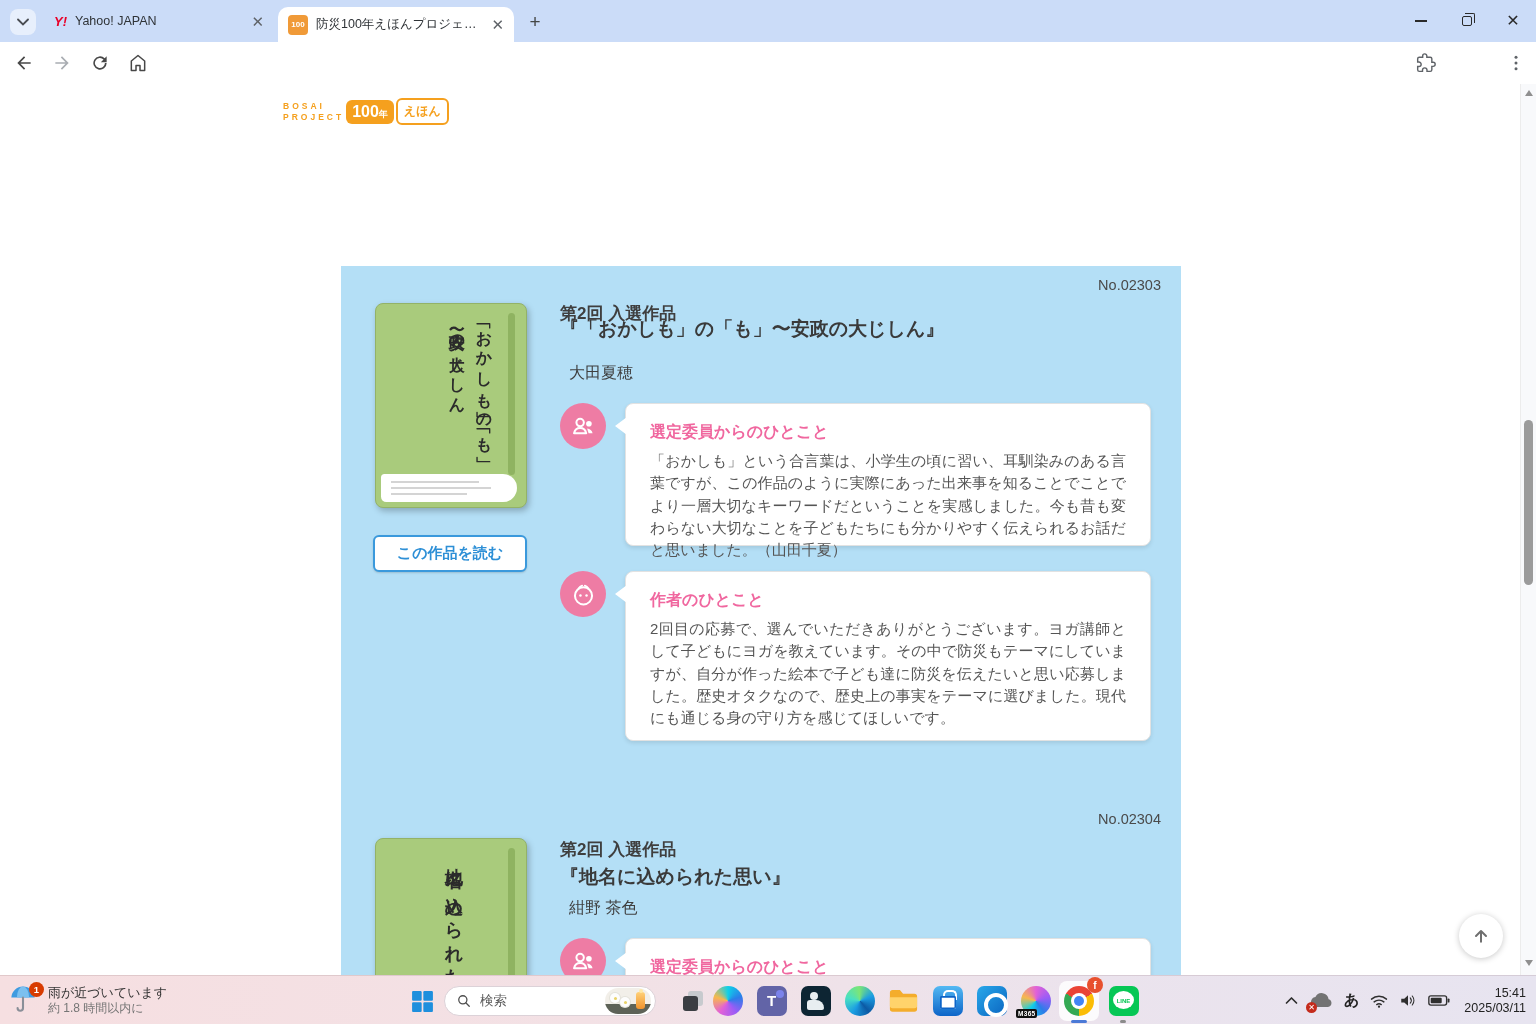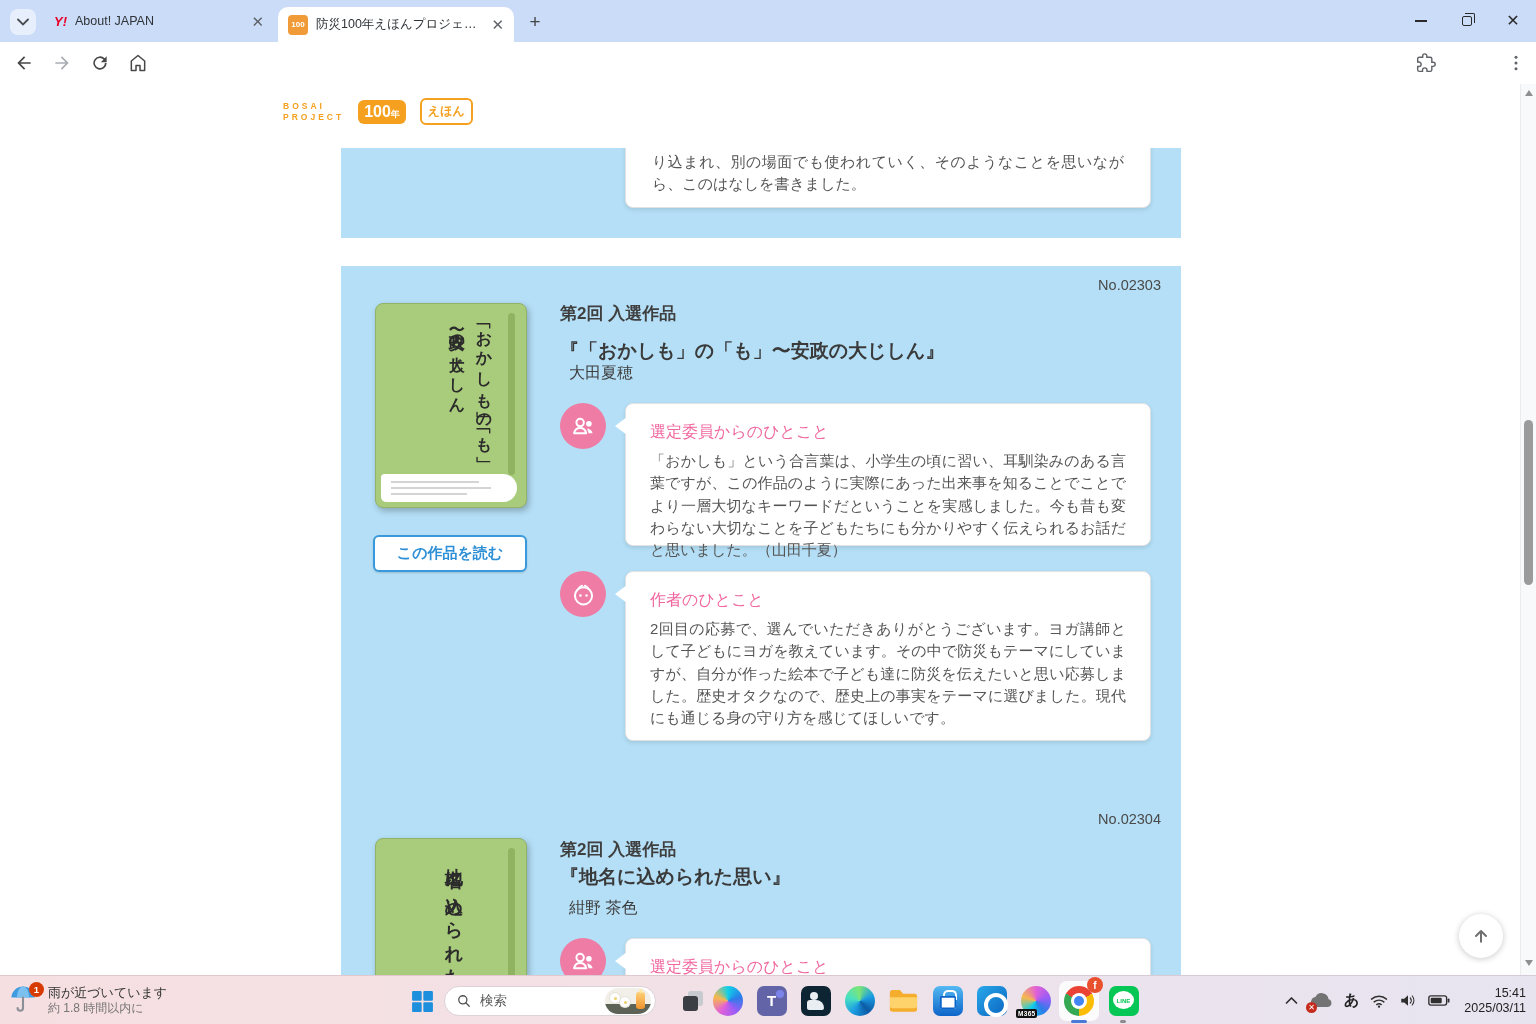--- a/index.html
+++ b/index.html
@@ -33,21 +33,21 @@
   .omnibox { position:absolute; left:160px; top:46.5px; width:1238px; height:33px; background:#eef1f4;
     border-radius:17px; display:flex; align-items:center; padding:0 14px; }
   .omni-url { font-size:14.5px; color:#202124; margin-left:12px; flex:1; }
   .avatar { position:absolute; left:1464px; top:49px; width:27px; height:27px; border-radius:50%; background:#e8502e;
     color:#fff; font-size:14px; font-weight:700; display:flex; align-items:center; justify-content:center; }
   .toolbar-sep { position:absolute; left:1450px; top:54px; width:1px; height:18px; background:#d9dce0; }
 
   
   .page { position:absolute; top:84px; left:0; right:0; bottom:0; background:#fff; }
   .siteheader { position:absolute; top:0; left:0; right:0; height:64px; background:#fff; }
-  .logo { position:absolute; left:283px; top:14px; display:flex; align-items:center; gap:14px; }
+  .logo { position:absolute; left:283px; top:14px; display:flex; align-items:center; gap:2px; }
   .logo-words { color:#f5a01e; font-weight:700; font-size:8.5px; letter-spacing:3px; line-height:11px; }
   .logo-100 { background:#f5a01e; color:#fff; border-radius:6px; padding:3px 6px; font-size:16px; font-weight:800; }
   .logo-100 .nen { font-size:9px; }
   .logo-ehon { border:2px solid #f5a01e; color:#f5a01e; background:#fff; border-radius:6px; padding:3px 6px;
     font-size:12px; font-weight:800; }
   .sitenav { position:absolute; right:296px; top:0; height:64px; display:flex; align-items:center; gap:40px; }
   .nav-item { font-size:15px; font-weight:700; color:#3493d9; padding-bottom:2px; white-space:nowrap; }
   .nav-item.active { border-bottom:3px solid #f5a01e; padding-bottom:4px; }
 
   .card { position:absolute; left:341px; width:840px; background:#b4dff6; overflow:hidden; }
@@ -79,21 +79,21 @@
 
   .edition { position:absolute; left:219px; font-size:17px; font-weight:600; color:#3f3f3f; }
   .work-title { position:absolute; left:219px; font-size:19px; font-weight:700; color:#3a3a3a; }
   .work-author { position:absolute; left:228px; font-size:16px; color:#3f3f3f; }
 
   .cmt-icon { position:absolute; left:219px; width:46px; height:46px; border-radius:50%; background:#ee7ca4;
     display:flex; align-items:center; justify-content:center; }
   .cbox { left:284px; width:526px; padding:18px 24px 0 24px; }
   .cbox::before { content:""; position:absolute; left:-11px; top:13px; border-top:9px solid transparent;
     border-bottom:9px solid transparent; border-right:12px solid #fff; }
-  .cbox h4 { font-size:16px; font-weight:400; color:#f0679f; margin-bottom:7px; }
+  .cbox h4 { font-size:16px; font-weight:700; color:#f0679f; margin-bottom:7px; }
   .cb-committee1 { top:137px; height:143px; }
   .cb-author1 { top:305px; height:170px; }
   .ci-1 { top:137px; } .ci-2 { top:305px; } .ci-3 { top:138px; }
   .cb-committee2 { top:138px; height:110px; }
 
   .to-top { position:absolute; left:1459px; top:830px; width:44px; height:44px; border-radius:50%; background:#fff;
     box-shadow:0 1px 6px rgba(0,0,0,.22); display:flex; align-items:center; justify-content:center; }
 
   .scrollbar { position:absolute; right:0; top:0; width:16px; height:940px; background:#f8f9fb;
     border-left:1px solid #ececec; }
@@ -192,21 +192,21 @@
 <div class="window">
 
   <div class="tabstrip">
     <div class="tab-search-btn">
       <svg width="12" height="8" viewBox="0 0 12 8">
           <path d="M1 1.5 6 6.5 11 1.5" fill="none" stroke="#4a4d52" stroke-width="1.8" stroke-linecap="round"></path>
         </svg>
     </div>
     <div class="tab inactive">
       <span class="fav-y">Y!</span>
-      <span class="t-title">About! JAPAN</span>
+      <span class="t-title">Yahoo! JAPAN</span>
       <span class="t-close">✕</span>
     </div>
     <div class="tab active">
       <span class="fav-100">100</span>
       <span class="t-title">防災100年えほんプロジェクト</span>
       <span class="t-close">✕</span>
     </div>
     <div class="newtab-btn">+</div>
     <div class="win-controls">
       <div class="wc">
@@ -263,46 +263,41 @@
       <div class="logo">
         <div class="logo-words">
           <div>BOSAI</div>
           <div>PROJECT</div>
         </div>
         <div class="logo-100"><span>100</span><span class="nen">年</span></div>
         <div class="logo-ehon">えほん</div>
       </div>
     </div>
 
-    <div class="card card-prev">
-      <div class="wbox prev-box">
-        <p class="body-text">り込まれ、別の場面でも使われていく、そのようなことを思いながら、このはなしを書きました。</p>
-      </div>
-    </div>
 
     <div class="card card-2303">
       <div class="card-num">No.02303</div>
 
       <div class="book book-1">
         <div class="book-spine"></div>
         <div class="book-pages">
           <i style="top:7px;width:88px"></i>
             <i style="top:13px;width:100px"></i>
             <i style="top:19px;width:76px"></i>
         </div>
         <div class="book-title">
           <span>「おかしも」の「も」</span>
           <span>〜安政の大じしん</span>
         </div>
       </div>
 
       <div class="read-btn">この作品を読む</div>
 
       <div class="edition" style="top:36px">第2回 入選作品</div>
-      <div class="work-title" style="top:72px">『「おかしも」の「も」〜安政の大じしん』</div>
+      <div class="work-title" style="top:50px">『「おかしも」の「も」〜安政の大じしん』</div>
       <div class="work-author" style="top:97px">大田夏穂</div>
 
       <div class="cmt-icon ci-1">
         <svg width="27" height="27" viewBox="0 0 24 24">
             <circle cx="9" cy="8.5" r="3.3" fill="none" stroke="#fff" stroke-width="1.8"></circle>
             <path d="M3.6 18c.7-3 2.8-4.6 5.4-4.6s4.7 1.6 5.4 4.6z" fill="none" stroke="#fff" stroke-width="1.8" stroke-linejoin="round"></path>
             <circle cx="16.8" cy="9.6" r="2.5" fill="#fff"></circle>
             <path d="M15.2 13.8c2.6.3 4.3 1.6 4.9 4.2h-3.6" fill="#fff"></path>
           </svg>
       </div>

